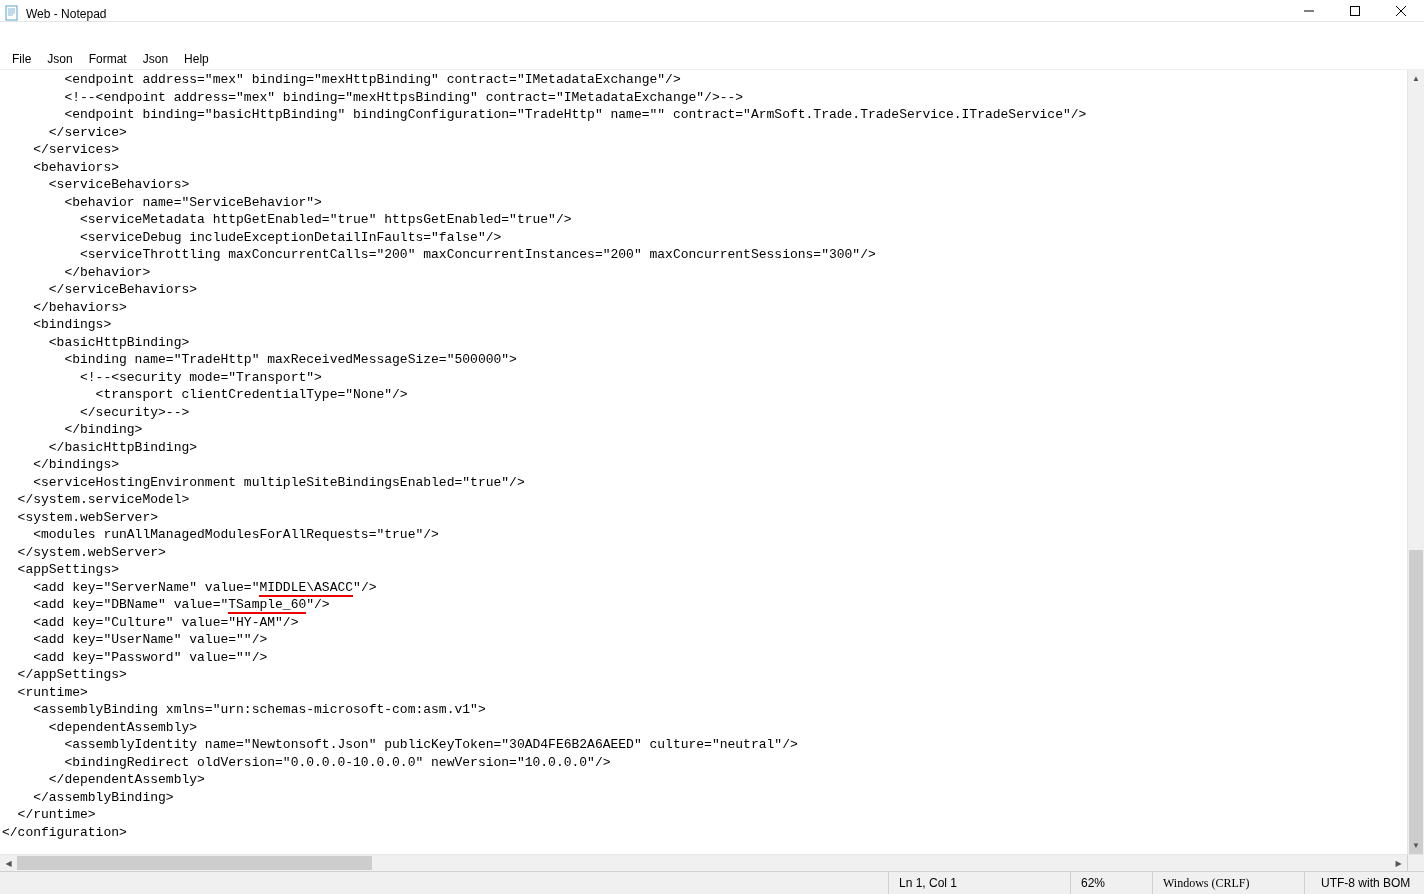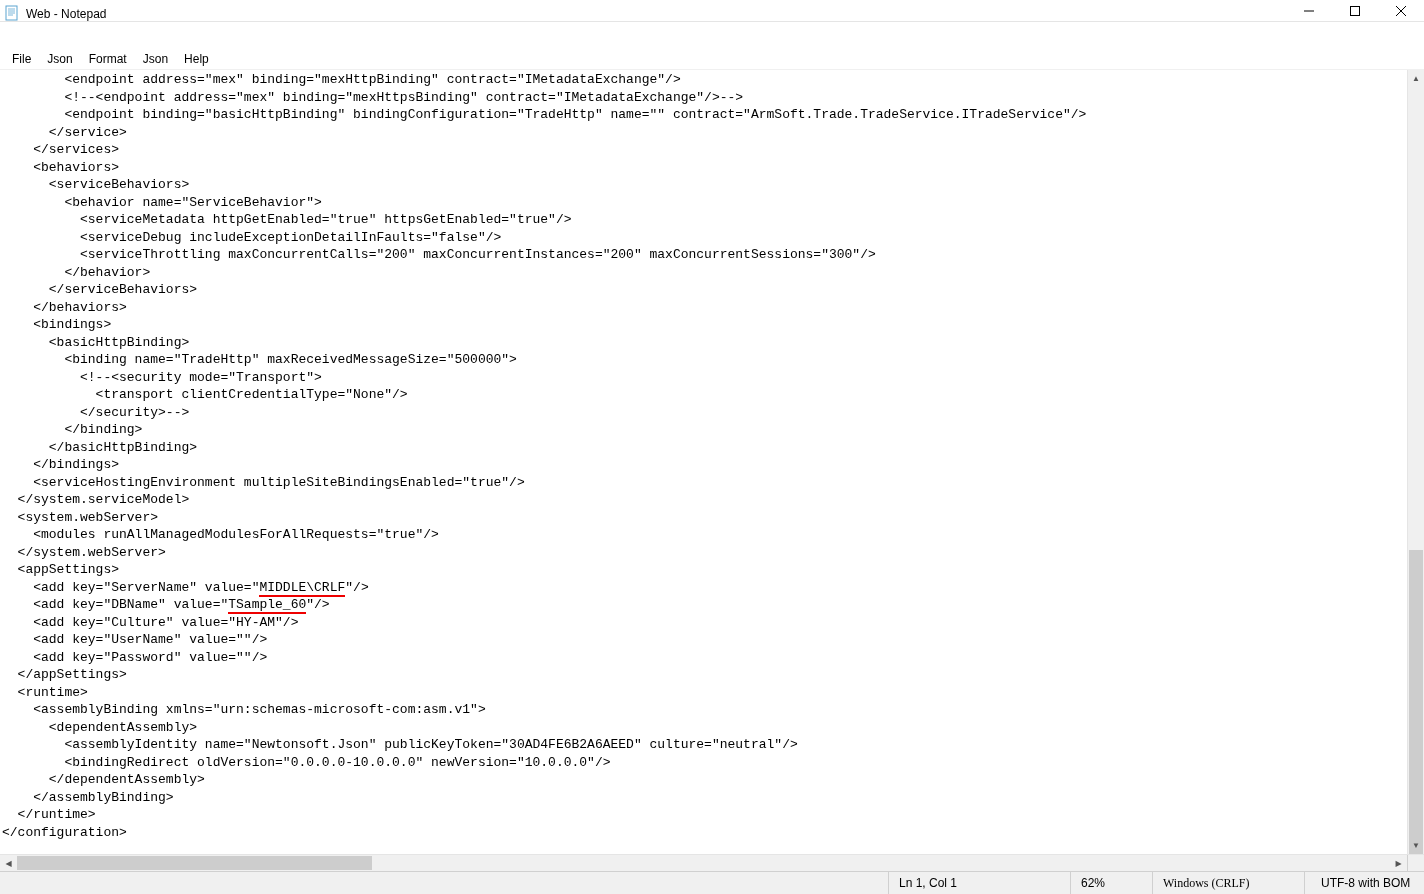--- a/index.html
+++ b/index.html
@@ -217,21 +217,21 @@
           &lt;/security&gt;--&gt;
         &lt;/binding&gt;
       &lt;/basicHttpBinding&gt;
     &lt;/bindings&gt;
     &lt;serviceHostingEnvironment multipleSiteBindingsEnabled="true"/&gt;
   &lt;/system.serviceModel&gt;
   &lt;system.webServer&gt;
     &lt;modules runAllManagedModulesForAllRequests="true"/&gt;
   &lt;/system.webServer&gt;
   &lt;appSettings&gt;
-    &lt;add key="ServerName" value="<span class="red-under">MIDDLE\CRLF</span>"/&gt;
+    &lt;add key="ServerName" value="<span class="red-under">MIDDLE\ASACC</span>"/&gt;
     &lt;add key="DBName" value="<span class="red-under">TSample_60</span>"/&gt;
     &lt;add key="Culture" value="HY-AM"/&gt;
     &lt;add key="UserName" value=""/&gt;
     &lt;add key="Password" value=""/&gt;
   &lt;/appSettings&gt;
   &lt;runtime&gt;
     &lt;assemblyBinding xmlns="urn:schemas-microsoft-com:asm.v1"&gt;
       &lt;dependentAssembly&gt;
         &lt;assemblyIdentity name="Newtonsoft.Json" publicKeyToken="30AD4FE6B2A6AEED" culture="neutral"/&gt;
         &lt;bindingRedirect oldVersion="0.0.0.0-10.0.0.0" newVersion="10.0.0.0"/&gt;

